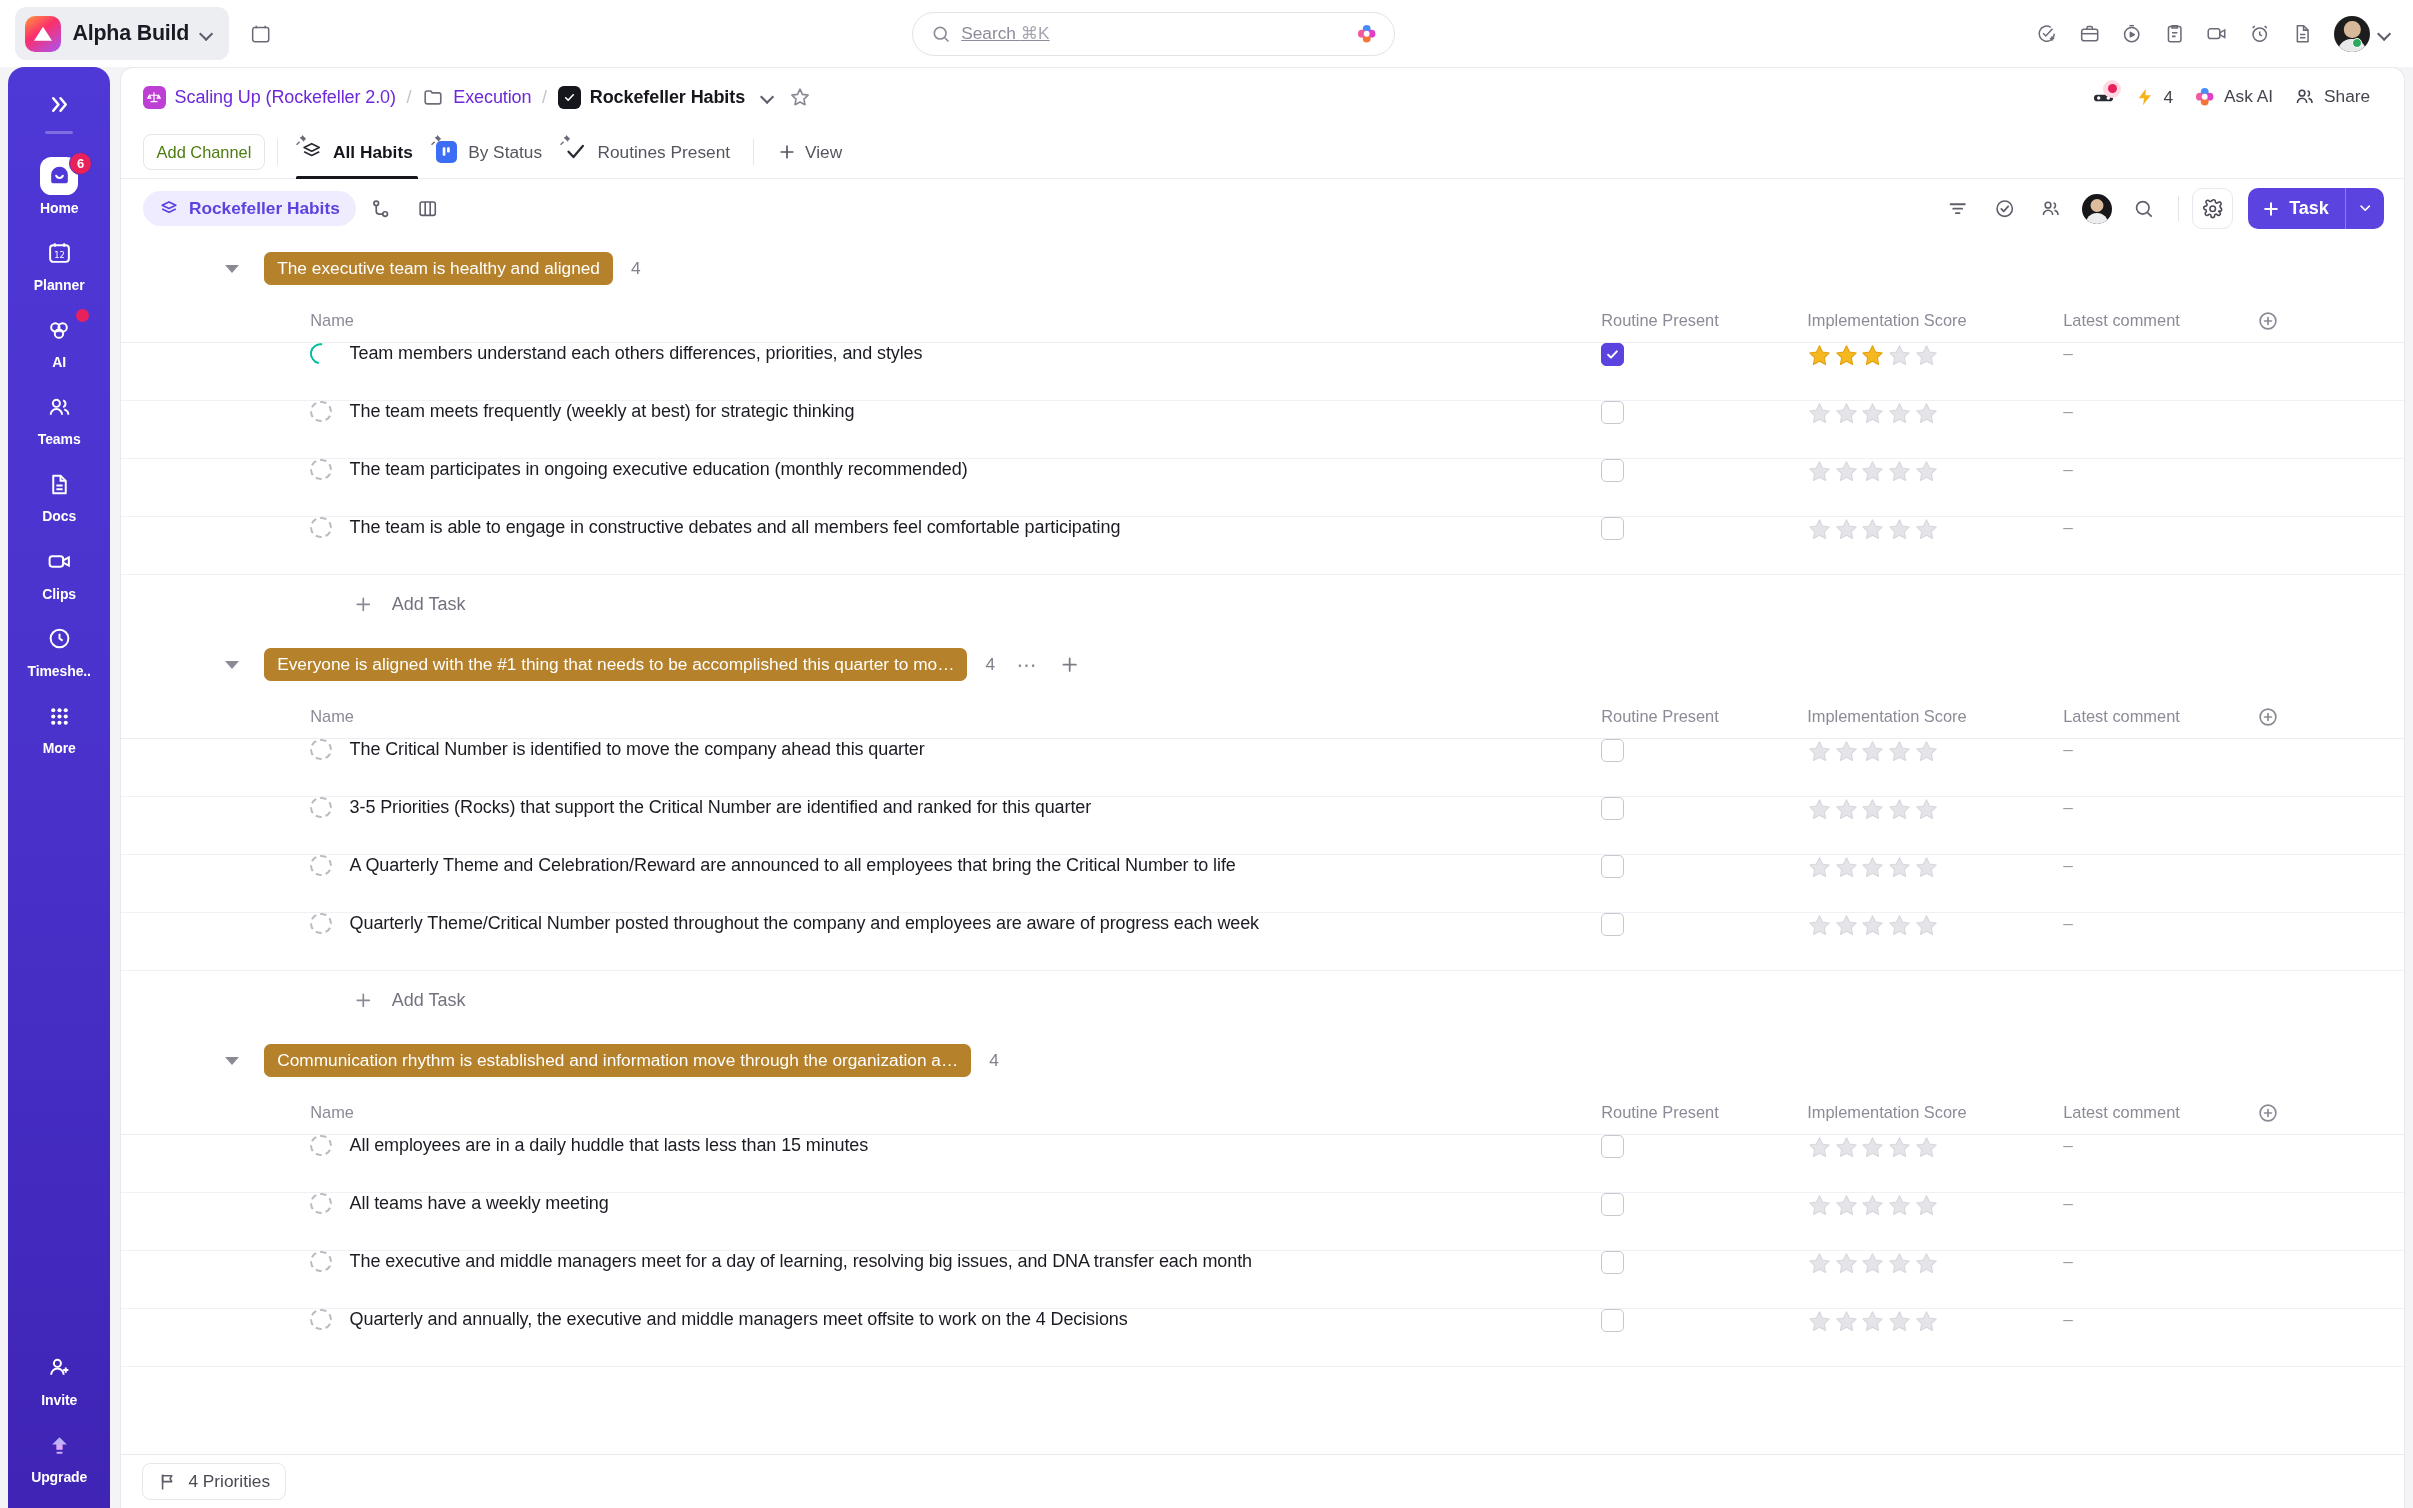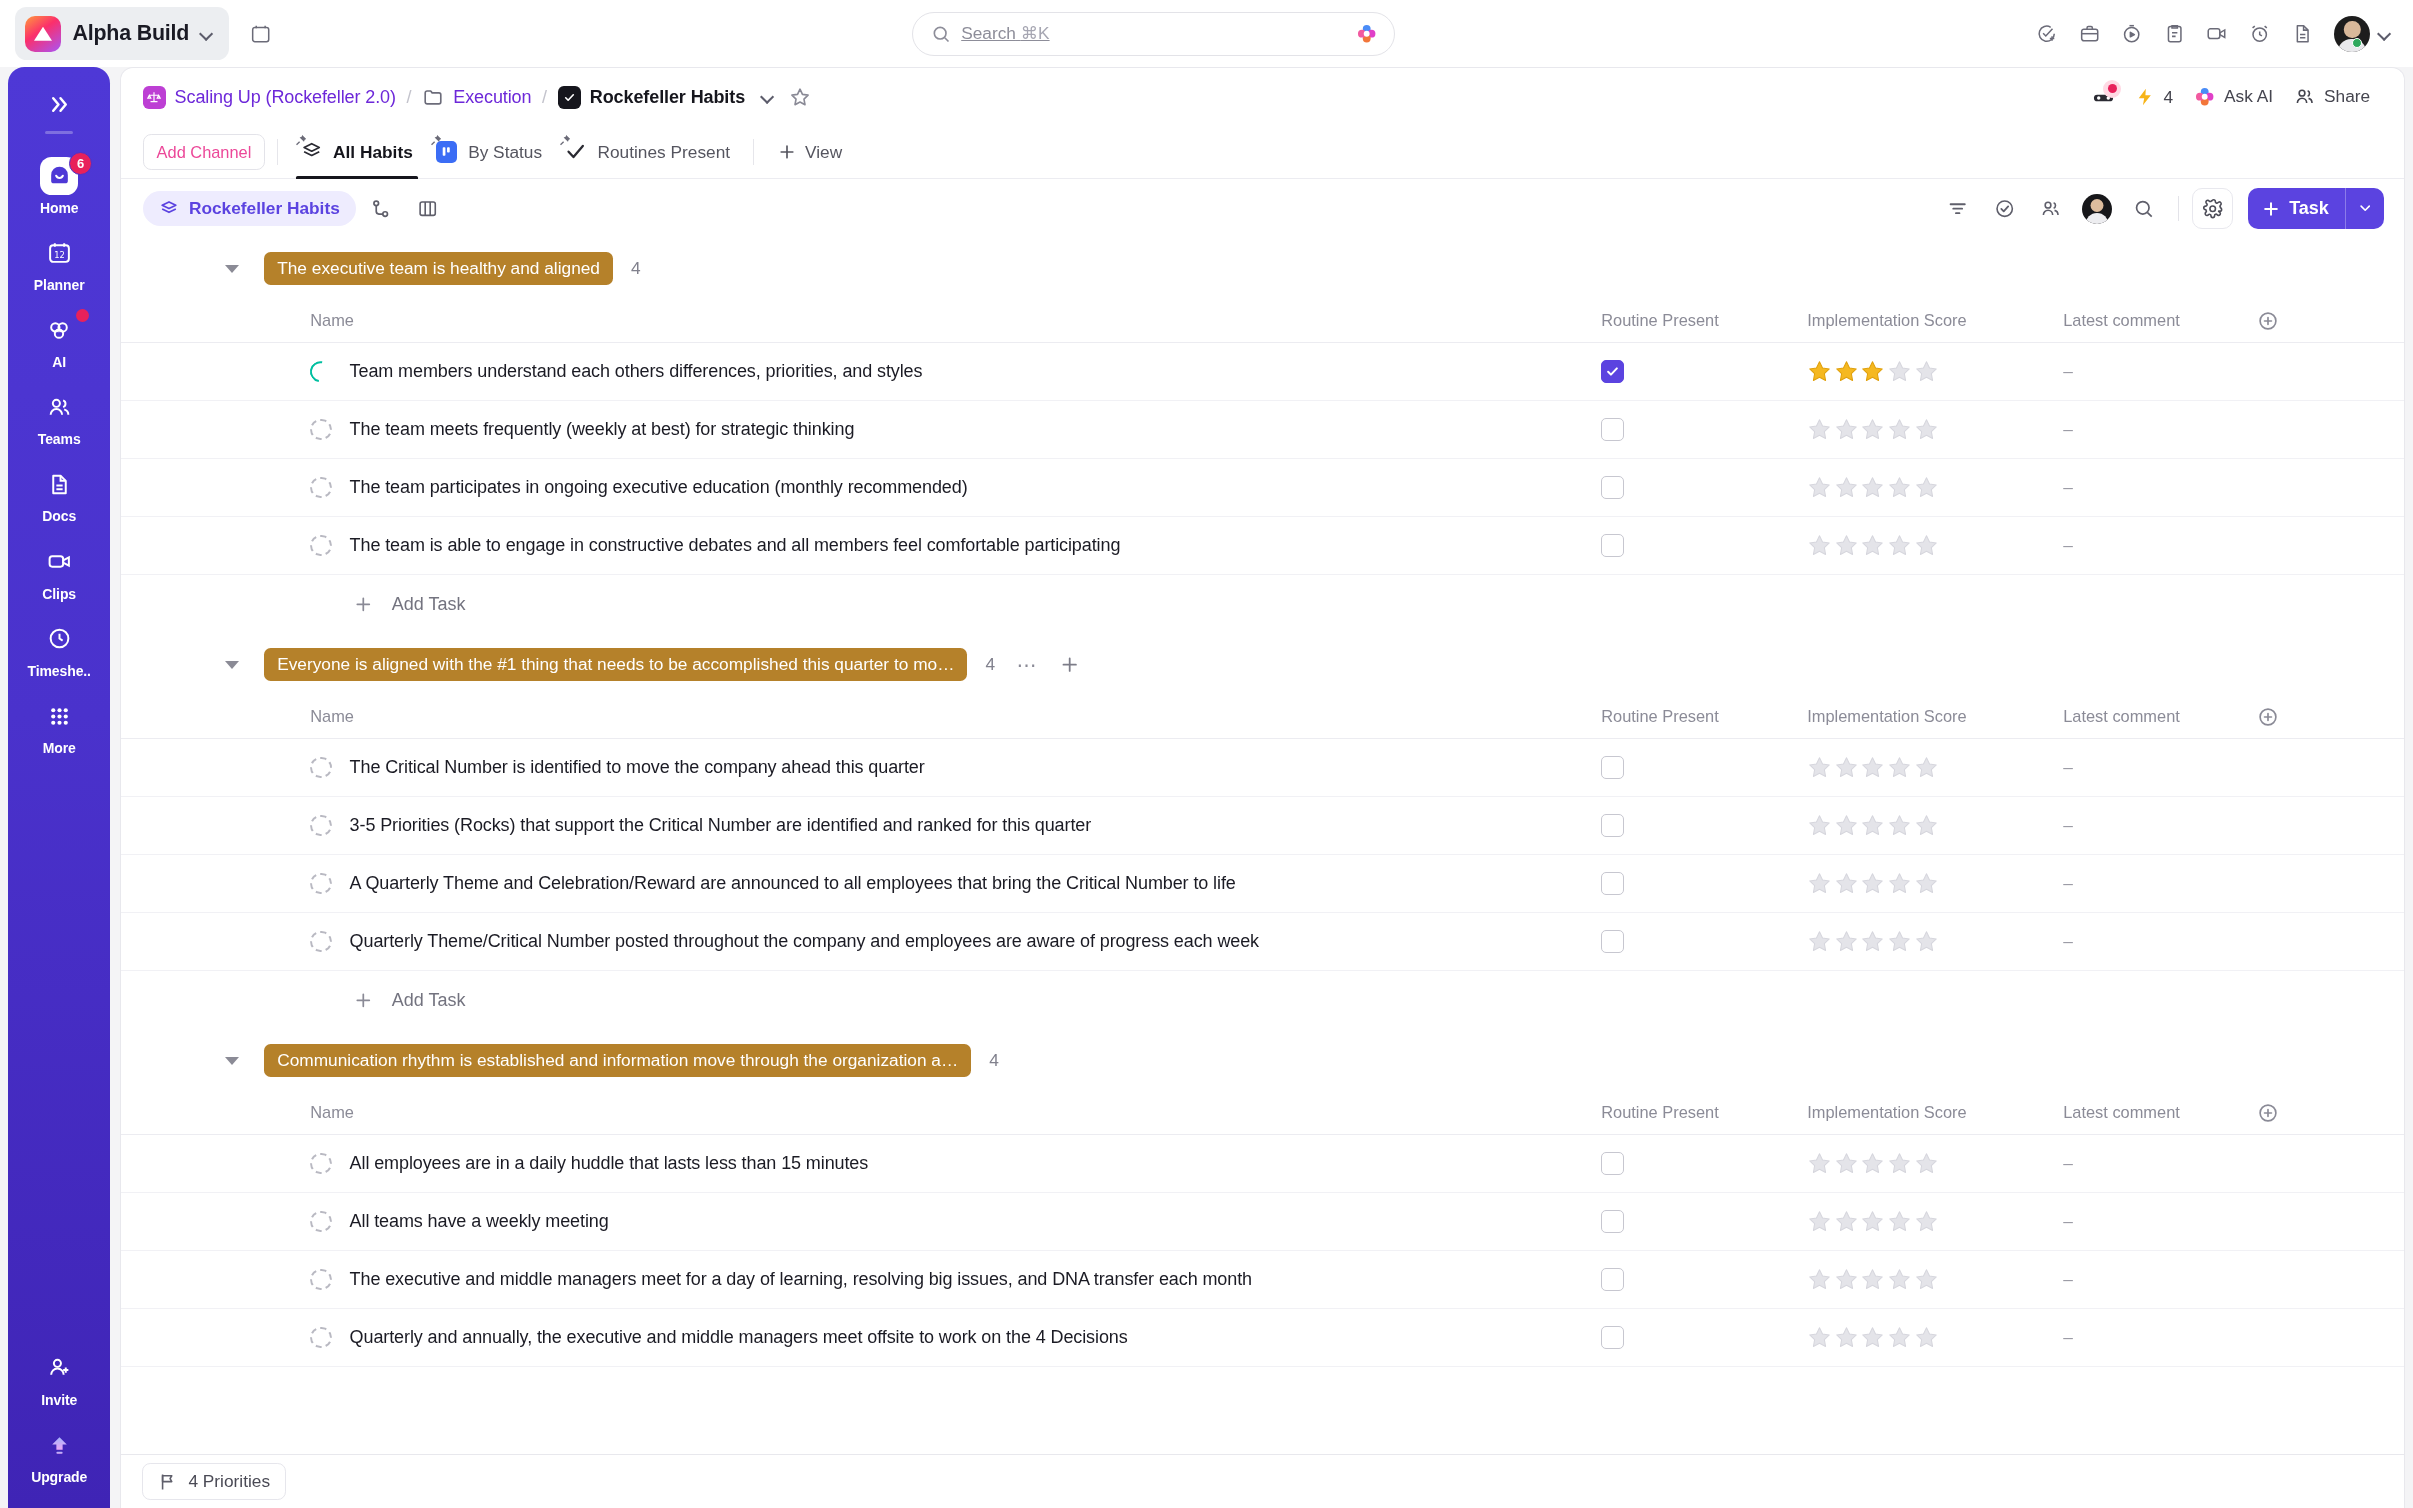--- a/index.html
+++ b/index.html
@@ -162,21 +162,21 @@
   .rec-dot::after { content: ""; width: 9px; height: 9px; border-radius: 50%; background: #e8215b; }
   .ai-flower { width: 21.4px; height: 21.4px; flex: 0 0 21.4px; }
 
   
   .tabbar {
     height: 53px; flex: 0 0 53px; display: flex; align-items: stretch;
     padding: 0 21.4px; border-bottom: 0.8px solid #ececf1; gap: 0;
   }
   .add-channel {
     align-self: center; padding: 7.4px 13px; border: 1.2px solid #e3e3e9;
-    border-radius: 8.2px; font-size: 16.4px; color: #ec4899; cursor: pointer; white-space: nowrap;
+    border-radius: 8.2px; font-size: 16.4px; color: #4d7c0f; cursor: pointer; white-space: nowrap;
   }
   .tab-sep { width: 0.8px; background: #e6e6eb; margin: 13px 11.5px; flex: 0 0 0.8px; }
   .tab {
     display: flex; align-items: center; gap: 11px;
     padding: 0 11.5px; cursor: pointer; position: relative;
     font-size: 17.3px; color: #55555f; white-space: nowrap;
   }
   .tab .tab-ico { position: relative; display: flex; align-items: center; }
   .pin {
     position: absolute; left: -5.8px; top: -7.4px; width: 12.3px; height: 12.3px; z-index: 4;
@@ -253,21 +253,21 @@
   .grp-count { font-size: 17.3px; color: #81818d; margin-left: 18px; }
   .grp-dots { margin-left: 21.4px; color: #8a8a96; cursor: pointer; font-size: 20px; letter-spacing: 1.6px; line-height: 1; }
   .grp-plus { margin-left: 21.4px; color: #7c7c88; cursor: pointer; display: flex; }
 
   .col-head {
     display: flex; align-items: center; height: 44px;
     border-bottom: 0.8px solid #ececf1; padding-left: 0;
   }
   .col-head .c { font-size: 16.4px; color: #8b8b97; }
   .row {
-    display: flex; align-items: center; height: 58px;
+    display: flex; align-items: flex-start; height: 58px;
     border-bottom: 0.8px solid #f1f1f5;
   }
   .c-name { width: 1480px; flex: 0 0 1480px; padding-left: 189px; display: flex; align-items: center; gap: 18px; }
   .c-name.hdr { padding-left: 189px; }
   .c-rp   { width: 206px; flex: 0 0 206px; }
   .c-is   { width: 256px; flex: 0 0 256px; }
   .c-lc   { width: 194px; flex: 0 0 194px; }
   .c-add  { flex: 1; display: flex; align-items: center; }
 
   .status-ring {

